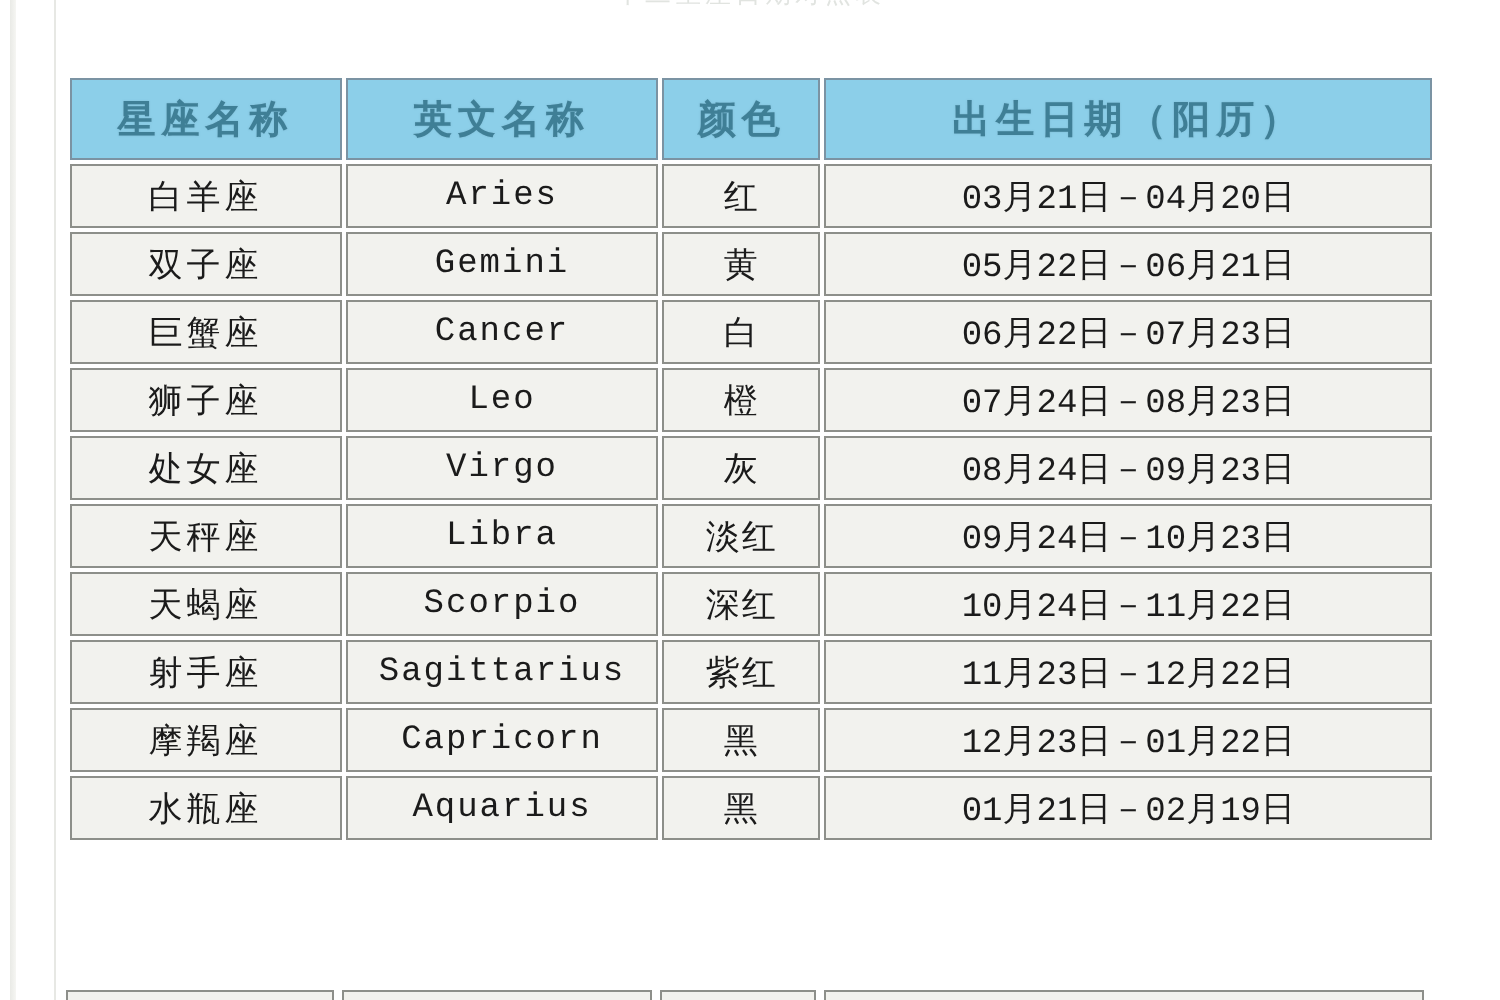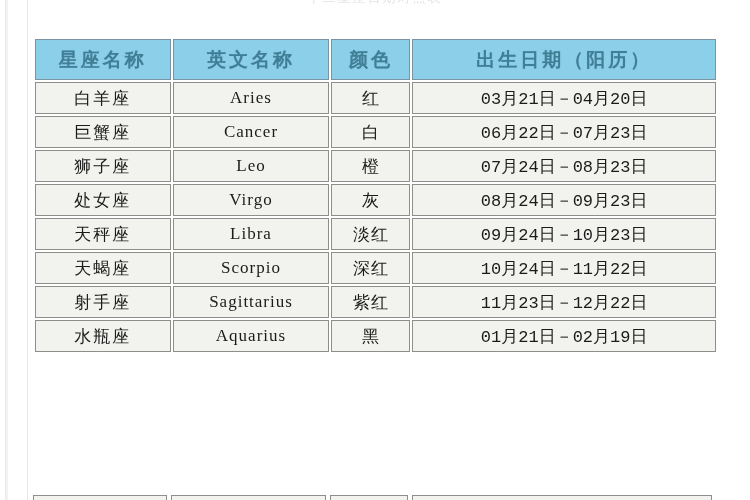--- a/index.html
+++ b/index.html
@@ -103,21 +103,21 @@
   col.c-en    { width: 155px; }
   col.c-color { width: 78px;  }
   col.c-date  { width: 300px; }
 
   td.cn-name {
     letter-spacing: 2px;
     font-family: Liberation Serif, serif;
     margin-top: 38px;
   }
   td.en-name {
-    font-family: Liberation Serif, serif;
+    font-family: Liberation Mono, monospace;
     font-size: 15px;
     letter-spacing: 1px;
   }
   td.color-name {
     letter-spacing: 1px;
     font-family: "DejaVu Sans", "Liberation Sans", sans-serif;
   }
   td.date-range {
     font-size: 17px;
     letter-spacing: 0px;
@@ -173,20 +173,26 @@
       </tr>
     </thead>
     <tbody id="table-body">
         <tr>
           <td class="cn-name">白羊座</td>
           <td class="en-name">Aries</td>
           <td class="color-name">红</td>
           <td class="date-range">03月21日－04月20日</td>
         </tr>
         <tr>
+          <td class="cn-name">双子座</td>
+          <td class="en-name">Gemini</td>
+          <td class="color-name">黄</td>
+          <td class="date-range">05月22日－06月21日</td>
+        </tr>
+        <tr>
           <td class="cn-name">巨蟹座</td>
           <td class="en-name">Cancer</td>
           <td class="color-name">白</td>
           <td class="date-range">06月22日－07月23日</td>
         </tr>
         <tr>
           <td class="cn-name">狮子座</td>
           <td class="en-name">Leo</td>
           <td class="color-name">橙</td>
           <td class="date-range">07月24日－08月23日</td>
@@ -207,20 +213,26 @@
           <td class="cn-name">天蝎座</td>
           <td class="en-name">Scorpio</td>
           <td class="color-name">深红</td>
           <td class="date-range">10月24日－11月22日</td>
         </tr>
         <tr>
           <td class="cn-name">射手座</td>
           <td class="en-name">Sagittarius</td>
           <td class="color-name">紫红</td>
           <td class="date-range">11月23日－12月22日</td>
+        </tr>
+        <tr>
+          <td class="cn-name">摩羯座</td>
+          <td class="en-name">Capricorn</td>
+          <td class="color-name">黑</td>
+          <td class="date-range">12月23日－01月22日</td>
         </tr>
         <tr>
           <td class="cn-name">水瓶座</td>
           <td class="en-name">Aquarius</td>
           <td class="color-name">黑</td>
           <td class="date-range">01月21日－02月19日</td>
         </tr>
       </tbody>
   </table>
 </div>

